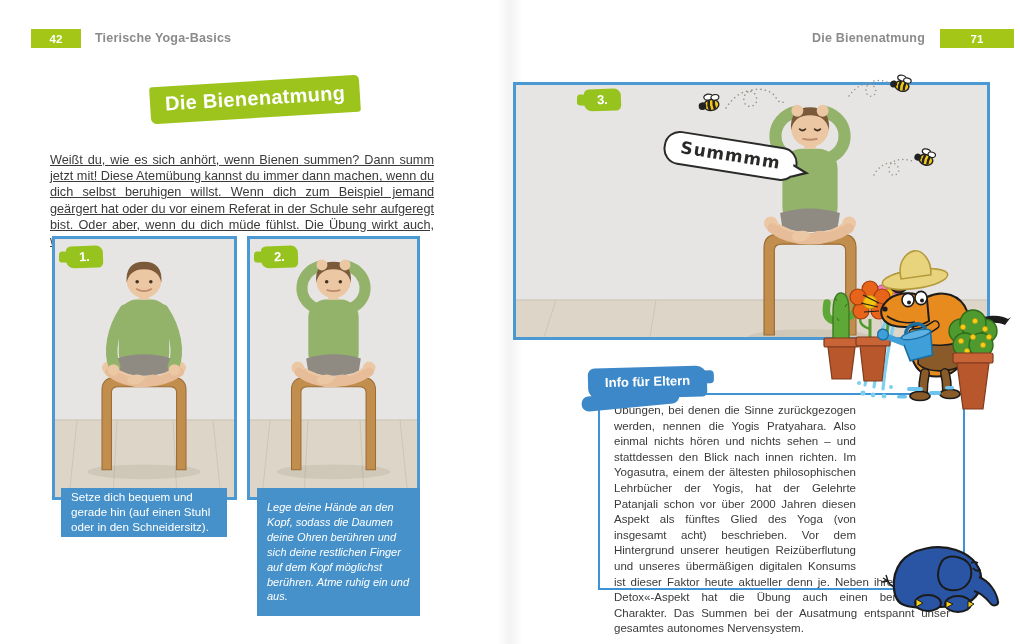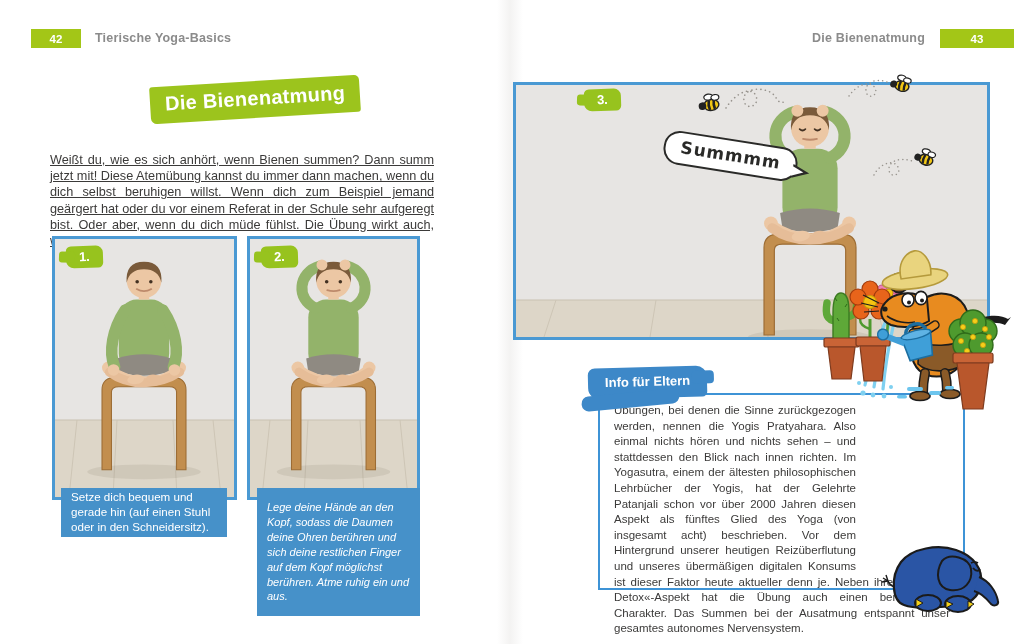--- a/index.html
+++ b/index.html
@@ -88,21 +88,21 @@
 
 <div class="spread">
   <div class="gutter"></div>
 
   <div class="pagenum pn-left">
     <span>42</span>
   </div>
   <div class="runhead rh-left">Tierische Yoga-Basics</div>
   <div class="runhead rh-right">Die Bienenatmung</div>
   <div class="pagenum pn-right">
-    <span>43</span>
+    <span>71</span>
   </div>
 
   <div class="title-banner">
     <span>Die Bienenatmung</span>
   </div>
 
   <p class="intro">Weißt du, wie es sich anhört, wenn Bienen summen? Dann summ jetzt mit! Diese Atemübung kannst du immer dann machen, wenn du dich selbst beruhigen willst. Wenn dich zum Beispiel jemand geärgert hat oder du vor einem Referat in der Schule sehr aufgeregt bist. Oder aber, wenn du dich müde fühlst. Die Übung wirkt auch, wenn du nur ganz leise summst.</p>
 
   <div class="photo photo1">
     <svg viewBox="0 0 179 258">

